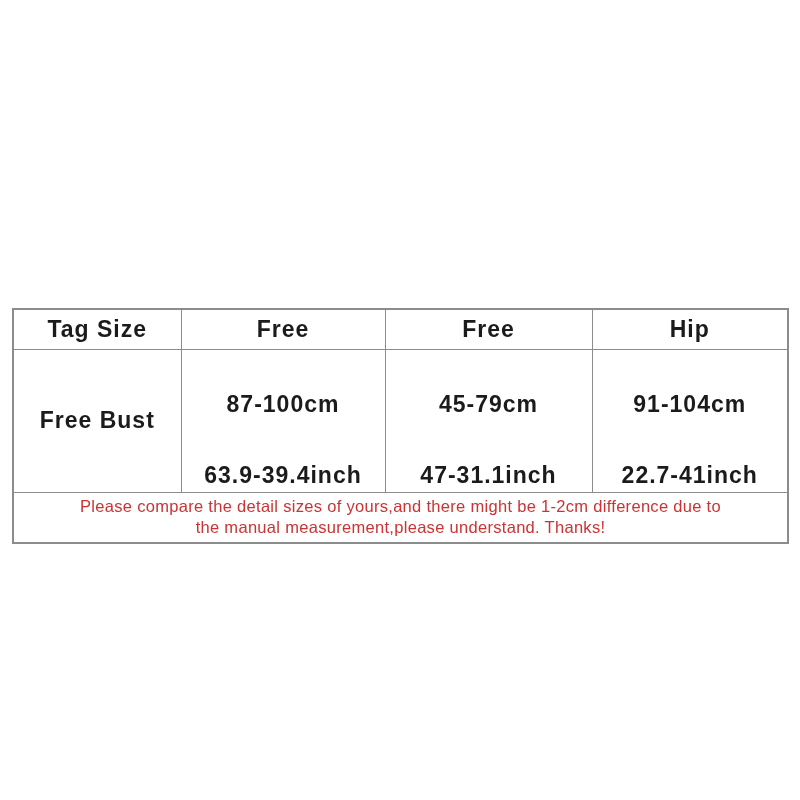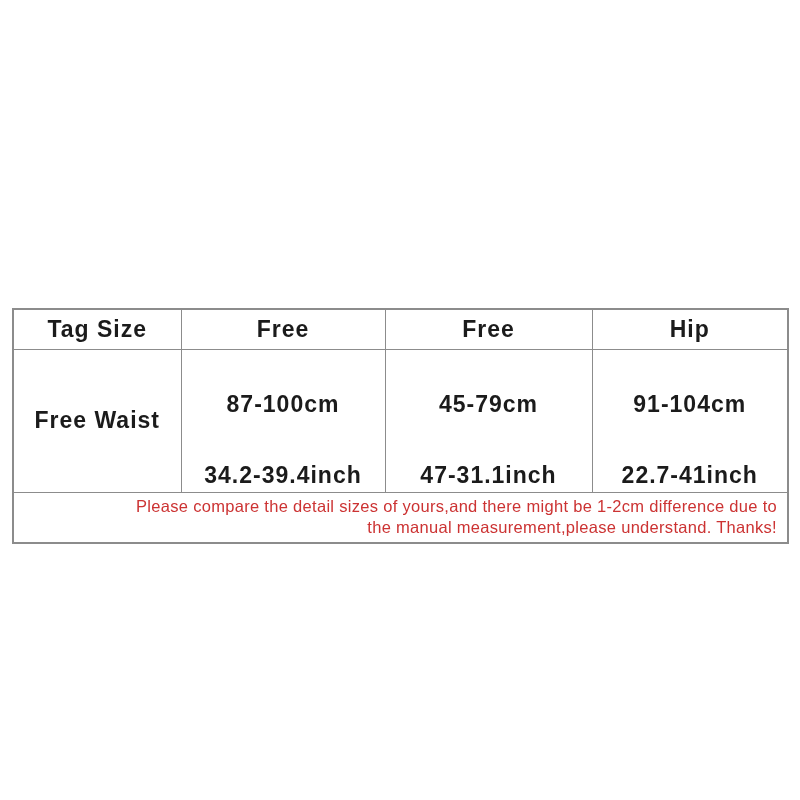--- a/index.html
+++ b/index.html
@@ -50,21 +50,21 @@
     font-size: 23px;
     font-weight: bold;
     letter-spacing: 1px;
   }
   tr.data-row .measure-line {
     line-height: 34px;
     margin-top: 37px;
   }
   tr.note-row td {
     height: 50px;
-    text-align: right;
+    text-align: center;
     padding: 3px 10px 4px 10px;
     font-weight: normal;
     margin-top: 16px;
   }
   .note-line {
     color: var(--note-text, #cc3333);
     font-size: 16.5px;
     line-height: 21px;
     letter-spacing: 0.3px;
     white-space: nowrap;
@@ -85,24 +85,24 @@
       <thead>
         <tr class="header-row">
           <th>Tag Size</th>
           <th>Free</th>
           <th>Free</th>
           <th>Hip</th>
         </tr>
       </thead>
       <tbody>
         <tr class="data-row">
-          <td>Free Waist</td>
+          <td>Free Bust</td>
           <td>
             <div class="measure-line">87-100cm</div>
-            <div class="measure-line">34.2-39.4inch</div>
+            <div class="measure-line">63.9-39.4inch</div>
           </td>
           <td>
             <div class="measure-line">45-79cm</div>
             <div class="measure-line">47-31.1inch</div>
           </td>
           <td>
             <div class="measure-line">91-104cm</div>
             <div class="measure-line">22.7-41inch</div>
           </td>
         </tr>

